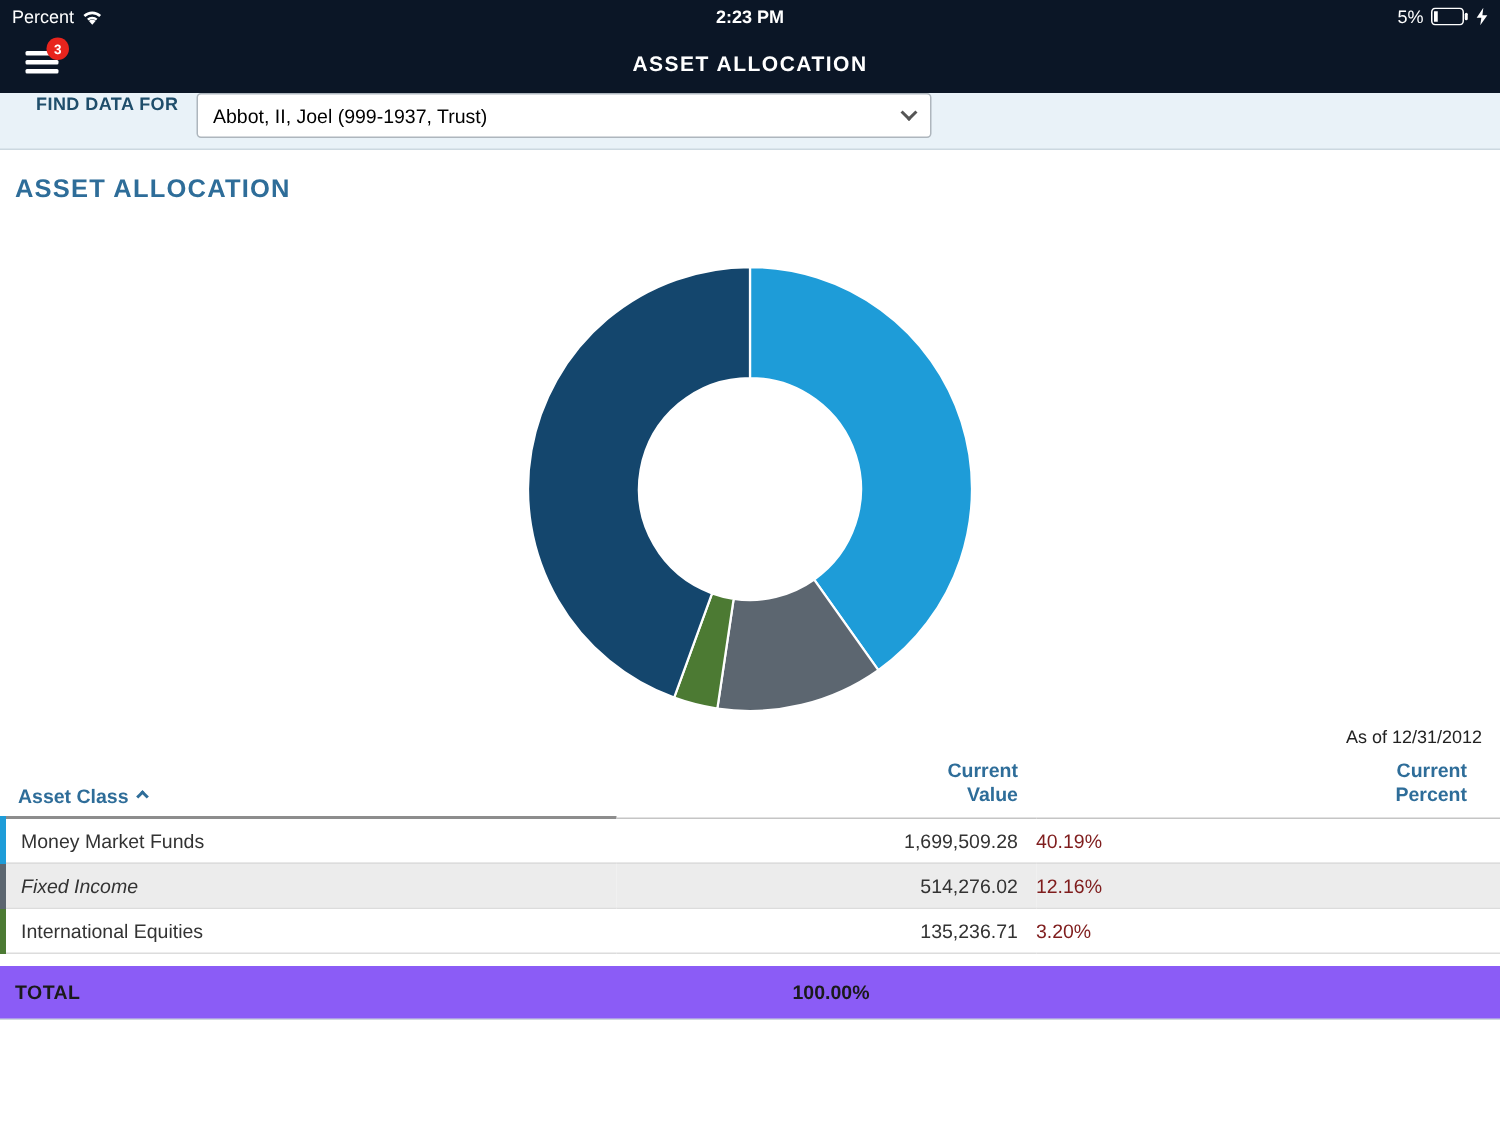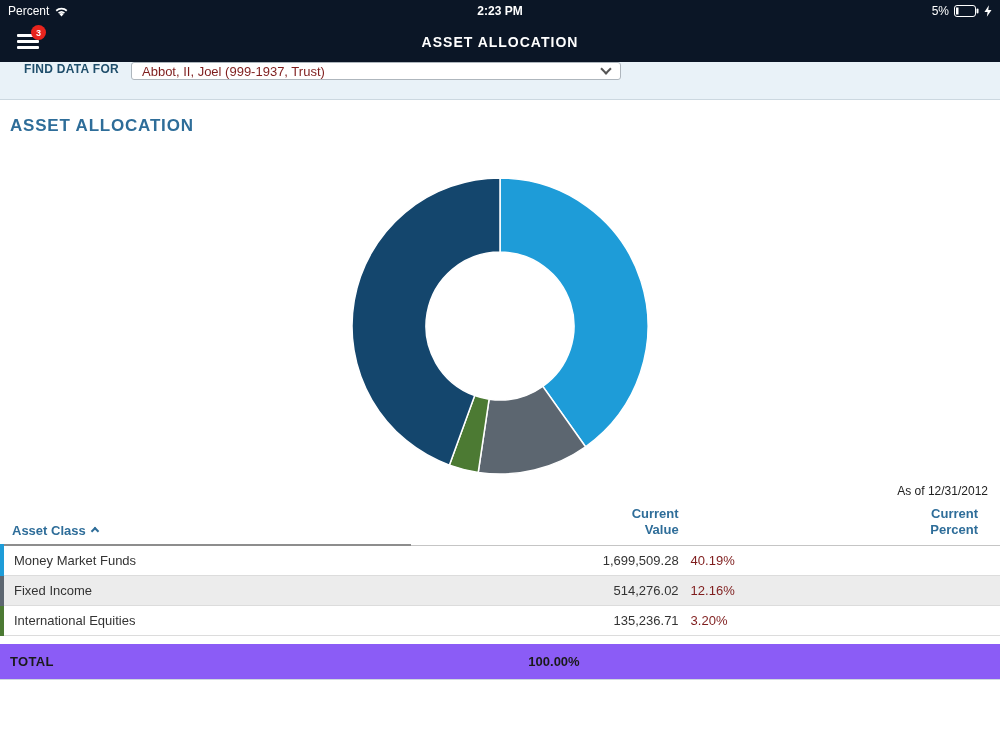--- a/index.html
+++ b/index.html
@@ -35,23 +35,23 @@
     display:flex; align-items:center; justify-content:center;
   }
 
   
   .find-bar {
     background:#e9f2f8; height:38px; display:flex; 
     padding:0 24px; border-bottom:1px solid #ccd8e0;
   }
   .find-label { color:#1f4e6b; font-size:12px; font-weight:bold; letter-spacing:0.3px; }
   .select-box {
-    margin-left:12px; width:490px; height:18px; background:#fff;
+    margin-left:12px; width:490px; height:30px; background:#fff;
     border:1px solid #aeb6bd; border-radius:3px; display:flex; align-items:center;
-    justify-content:space-between; padding:0 10px; font-size:13px; color:#7f1d1d; cursor:pointer;
+    justify-content:space-between; padding:0 10px; font-size:13px; color:#000000; cursor:pointer;
   }
   .chev-down {
     width:8px; height:8px; border-right:2px solid #555; border-bottom:2px solid #555;
     transform:rotate(45deg); margin-top:-4px;
   }
 
   
   .page-heading {
     color:#2e6d99; font-size:17px; font-weight:bold; letter-spacing:0.8px;
     margin:16px 0 0 10px;
@@ -153,21 +153,21 @@
 Percent</th>
     </tr>
   </thead>
   <tbody>
     <tr>
       <td class="td-asset" style="border-left-color: rgb(30, 156, 216);">Money Market Funds</td>
       <td class="td-value">1,699,509.28</td>
       <td class="td-percent">40.19%</td>
     </tr>
     <tr>
-      <td class="td-asset" style="border-left-color: rgb(92, 102, 112);">Fixed Income</td>
+      <td class="td-asset" style="border-left-color: rgb(92, 102, 112); font-style: italic;">Fixed Income</td>
       <td class="td-value">514,276.02</td>
       <td class="td-percent">12.16%</td>
     </tr>
     <tr>
       <td class="td-asset" style="border-left-color: rgb(76, 122, 51);">International Equities</td>
       <td class="td-value">135,236.71</td>
       <td class="td-percent">3.20%</td>
     </tr>
   </tbody>
 </table>

